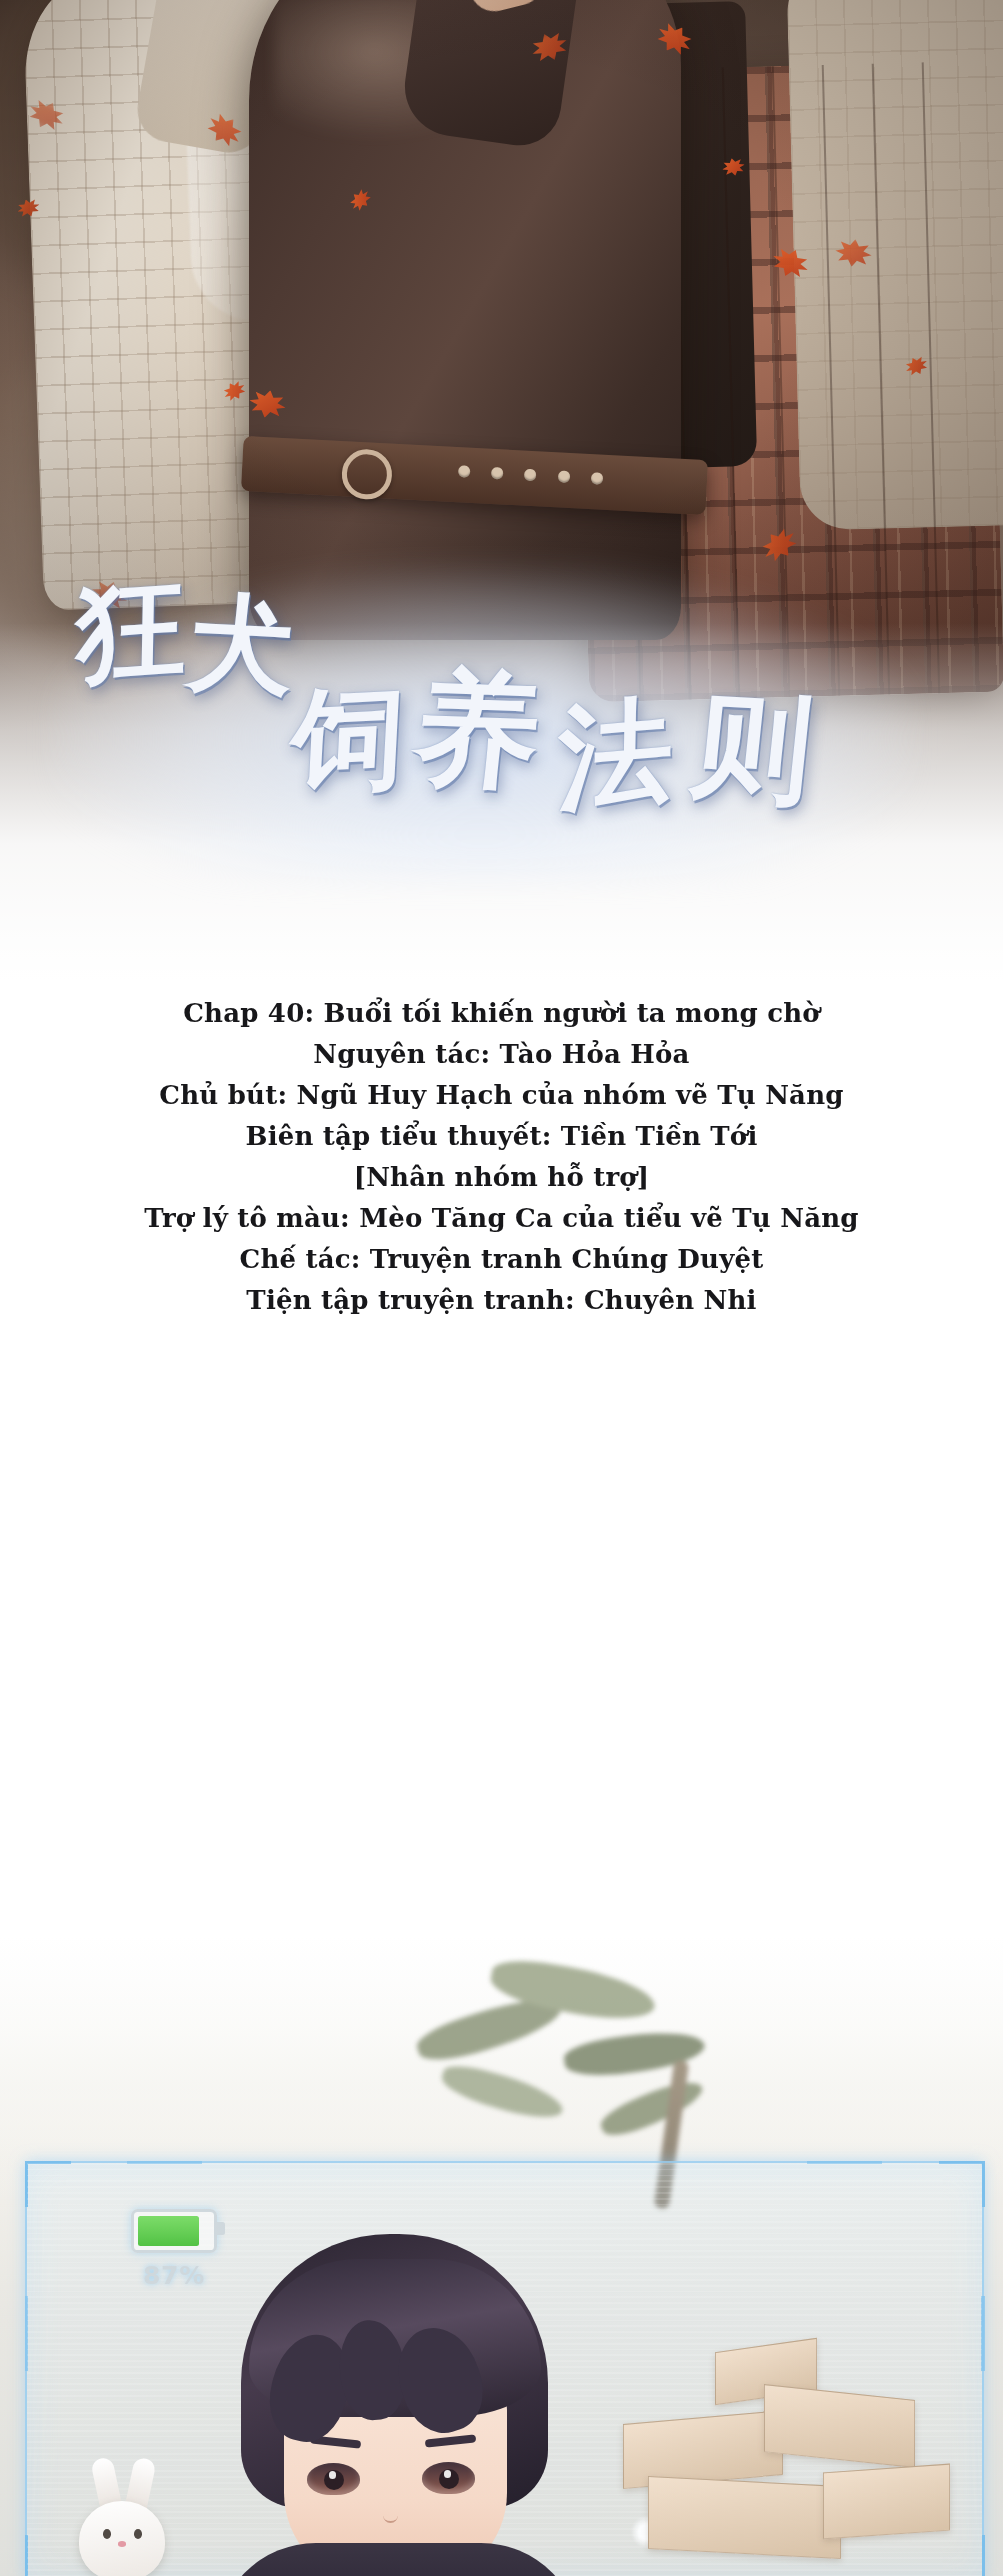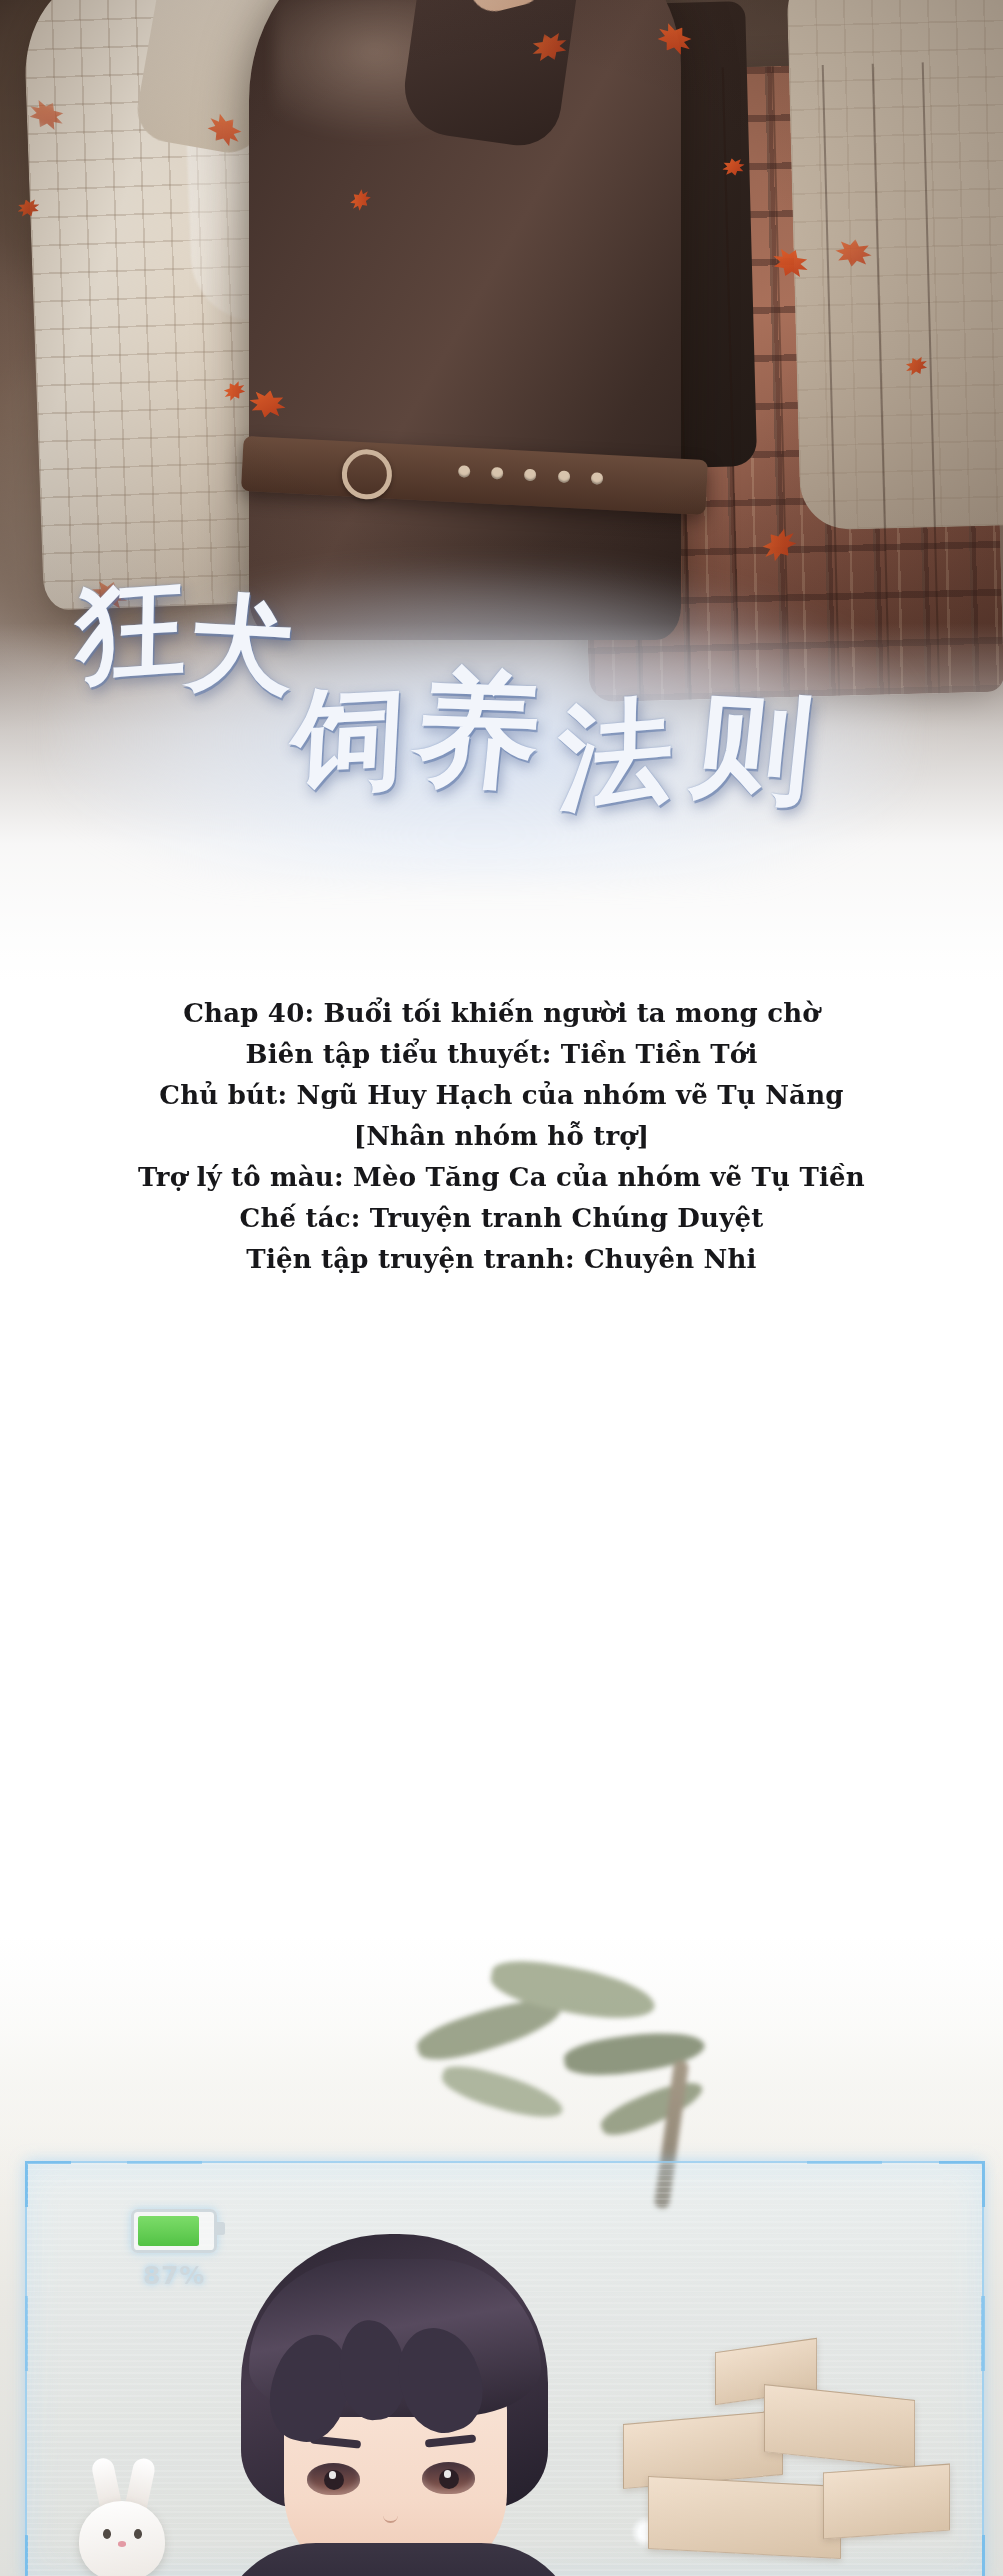--- a/index.html
+++ b/index.html
@@ -562,24 +562,25 @@
     <div class="ch c1">狂</div>
     <div class="ch c2">犬</div>
     <div class="ch c3">饲</div>
     <div class="ch c4">养</div>
     <div class="ch c5">法</div>
     <div class="ch c6">则</div>
   </div>
 
   <div class="credits">
     <div class="line">Chap 40: Buổi tối khiến người ta mong chờ</div>
+    <div class="line">Nguyên tác: Tào Hỏa Hỏa</div>
+    <div class="line">Chủ bút: Ngũ Huy Hạch của nhóm vẽ Tụ Năng</div>
     <div class="line">Biên tập tiểu thuyết: Tiền Tiền Tới</div>
-    <div class="line">Chủ bút: Ngũ Huy Hạch của nhóm vẽ Tụ Năng</div>
     <div class="line">[Nhân nhóm hỗ trợ]</div>
-    <div class="line">Trợ lý tô màu: Mèo Tăng Ca của nhóm vẽ Tụ Tiền</div>
+    <div class="line">Trợ lý tô màu: Mèo Tăng Ca của tiểu vẽ Tụ Năng</div>
     <div class="line">Chế tác: Truyện tranh Chúng Duyệt</div>
     <div class="line">Tiện tập truyện tranh: Chuyên Nhi</div>
   </div>
 
   <div class="bottom-panel">
     <div class="bp-sky"></div>
 
     <div class="bp-tree">
       <div class="branch b1"></div>
       <div class="branch b2"></div>

